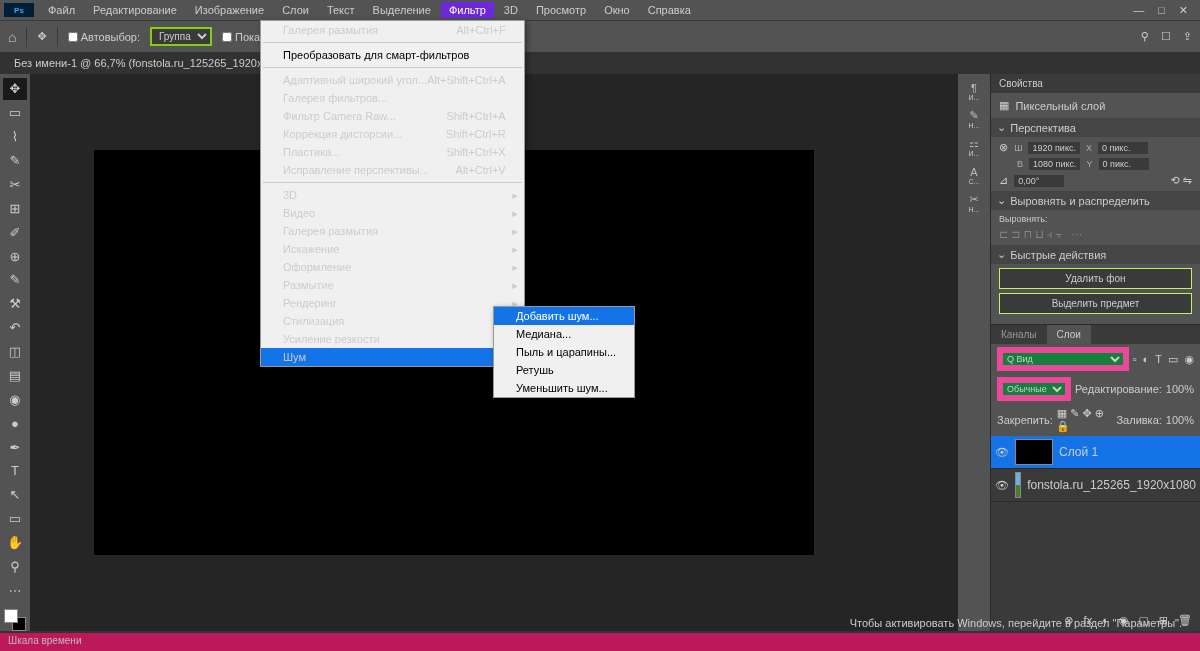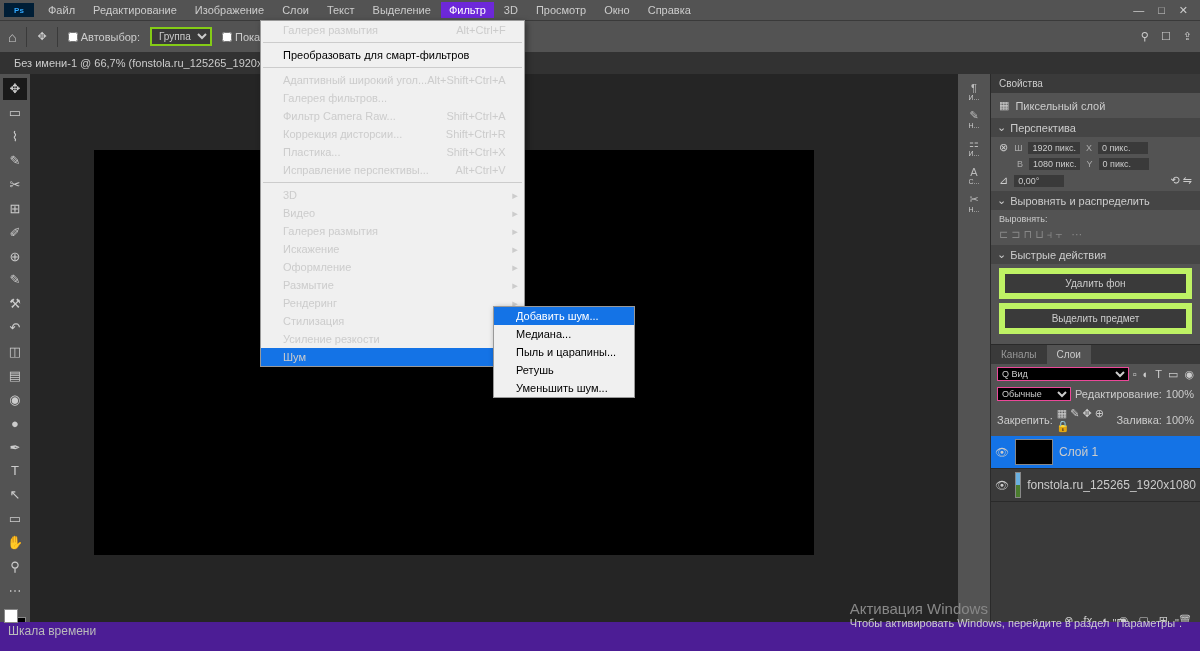--- a/index.html
+++ b/index.html
@@ -32,27 +32,27 @@
 .rpanels .pbtn{width:28px;height:26px;display:flex;align-items:center;justify-content:center;font-size:11px;color:#bbb;flex-direction:column}
 .rpanels .pbtn span{font-size:7px;white-space:nowrap;overflow:hidden;max-width:26px}
 .rside{width:210px;background:#535353;display:flex;flex-direction:column;border-left:1px solid #2a2a2a}
 .panel{border-bottom:1px solid #2a2a2a}
 .panel .phdr{background:#3a3a3a;padding:4px 8px;font-size:10px;display:flex;align-items:center;gap:6px}
 .panel .pbody{padding:6px 8px;font-size:10px;color:#aaa}
 .props .row{display:flex;align-items:center;gap:6px;margin-bottom:4px}
 .props .row .lbl{color:#aaa;font-size:9px}
 .props .row .val{background:#3a3a3a;padding:1px 4px;font-size:9px;min-width:50px}
 .props .sect{background:#454545;padding:3px 6px;margin:4px -8px;font-size:10px;display:flex;align-items:center;gap:4px}
-.qa-btn{background:#3a3a3a;border:6px solid #bef264;padding:4px;text-align:center;margin-bottom:4px;font-size:10px}
+.qa-btn{background:#3a3a3a;border:1px solid #bef264;padding:4px;text-align:center;margin-bottom:4px;font-size:10px}
 .layers-area{flex:1;display:flex;flex-direction:column}
 .ltabs{display:flex;background:#3a3a3a}
 .ltabs .lt{padding:4px 10px;font-size:10px;color:#999}
 .ltabs .lt.active{background:#535353;color:#ccc}
 .lctrl{display:flex;align-items:center;padding:3px 6px;gap:4px;font-size:9px}
-.lctrl select{background:#000000;border:1px solid #ec4899;color:#ccc;font-size:9px;flex:1}
+.lctrl select{background:#15803d;border:6px solid #ec4899;color:#ccc;font-size:9px;flex:1}
 .lctrl .ricons{display:flex;gap:6px;color:#999}
 .llist{flex:1;background:#3a3a3a;overflow:auto}
 .layer{display:flex;align-items:center;padding:3px 4px;gap:6px;border-bottom:1px solid #2a2a2a}
 .layer.active{background:#1473e6;color:#fff}
 .layer .eye{width:14px;font-size:11px}
 .layer .thumb{width:38px;height:26px;border:1px solid #888}
 .layer .lname{font-size:12px}
 .lfoot{height:22px;background:#3a3a3a;display:flex;align-items:center;justify-content:flex-end;gap:10px;padding:0 8px;color:#999;font-size:11px}
 .statusbar{position:absolute;bottom:0;left:0;right:0;height:20px;background:#323232;display:flex;align-items:center;padding:0 6px;font-size:10px;color:#999;gap:10px}
 .watermark{position:absolute;bottom:22px;right:18px;text-align:left;color:#777;font-size:12px}
@@ -253,24 +253,23 @@
       </div>
     </div>
   </div>
 </div>
 
 <div class="statusbar">
   <span>66,67%</span>
   <span>1920 пикс. x 1080 пикс. (300 ppi)</span>
   <span>›</span>
 </div>
-<div style="position:absolute;bottom:0;left:0;right:0;height:29px;background:#4c1d95;padding:2px 8px;font-size:12px;color:#bbb">Шкала времени</div>
+<div style="position:absolute;bottom:0;left:0;right:0;height:18px;background:#be185d;padding:2px 8px;font-size:10px;color:#bbb">Шкала времени</div>
 
 <div class="watermark">
-  <div class="w1">Активация Windows</div>
   <div>Чтобы активировать Windows, перейдите в раздел "Параметры".</div>
 </div>
 
 <div class="dropdown" id="filter-menu">
   <div class="di">
       <span>Галерея размытия</span>
       <span>Alt+Ctrl+F</span>
     </div>
   <div class="dsep"></div>
   <div class="di">Преобразовать для смарт-фильтров</div>

